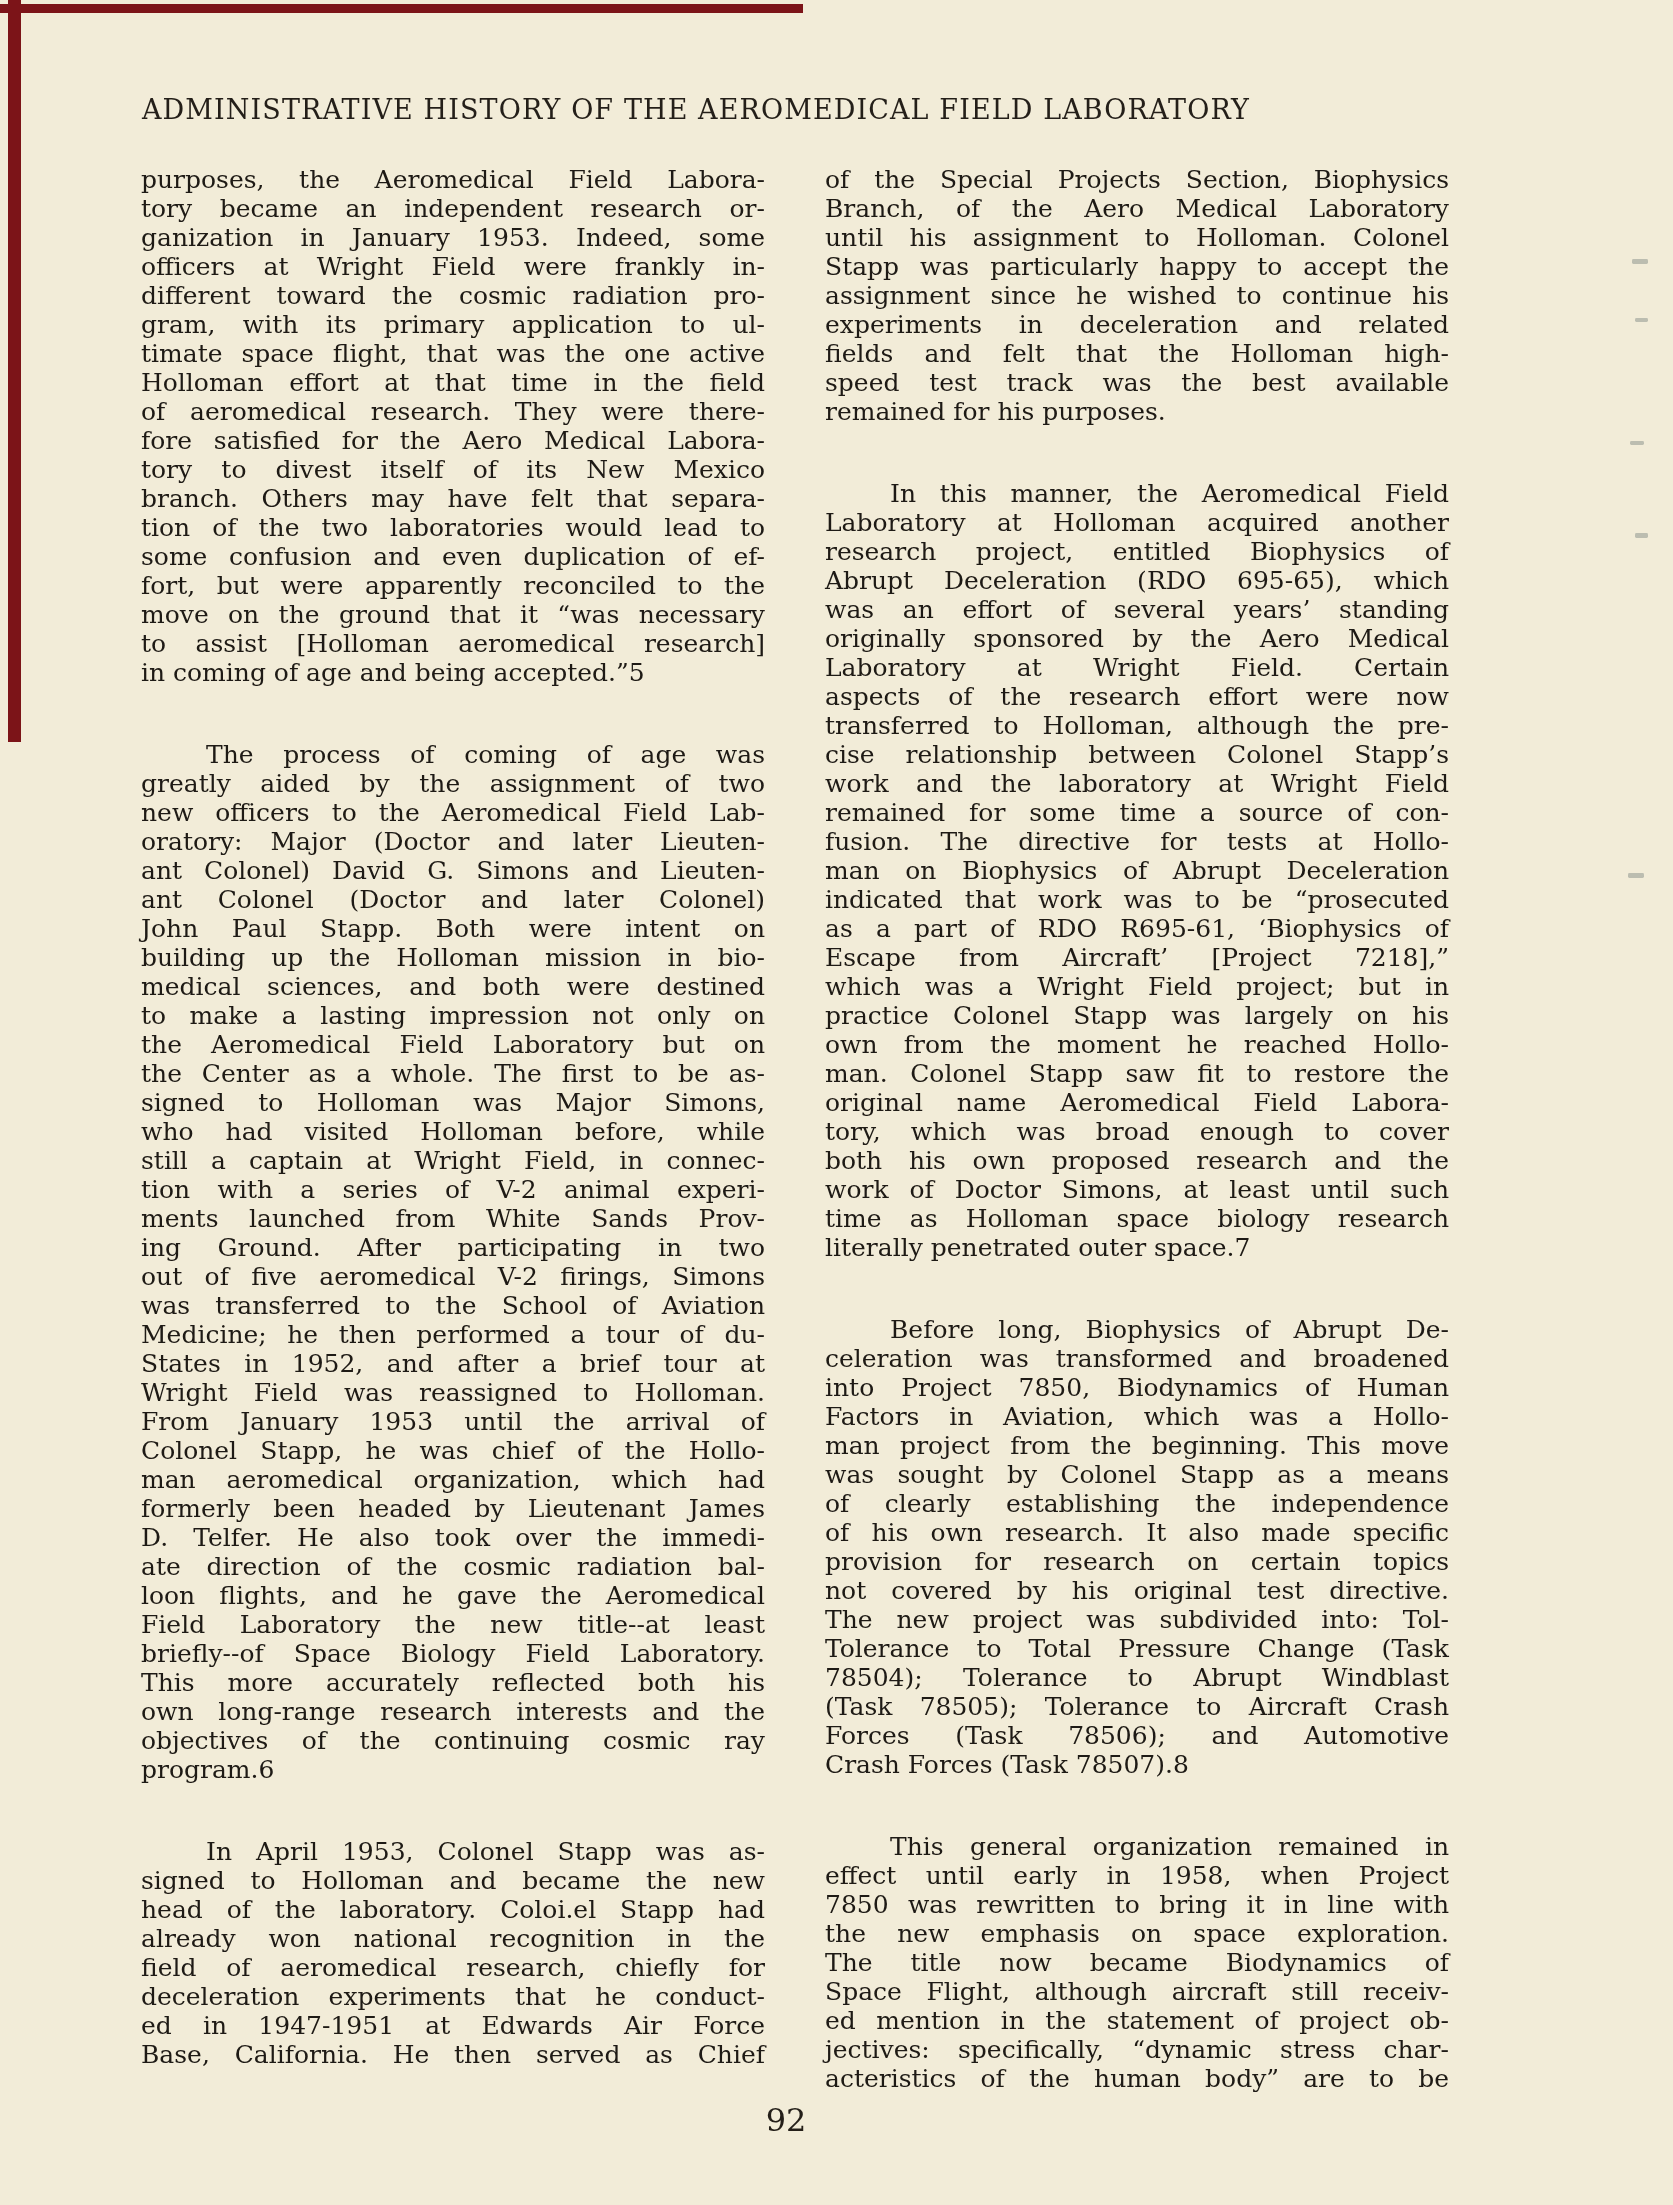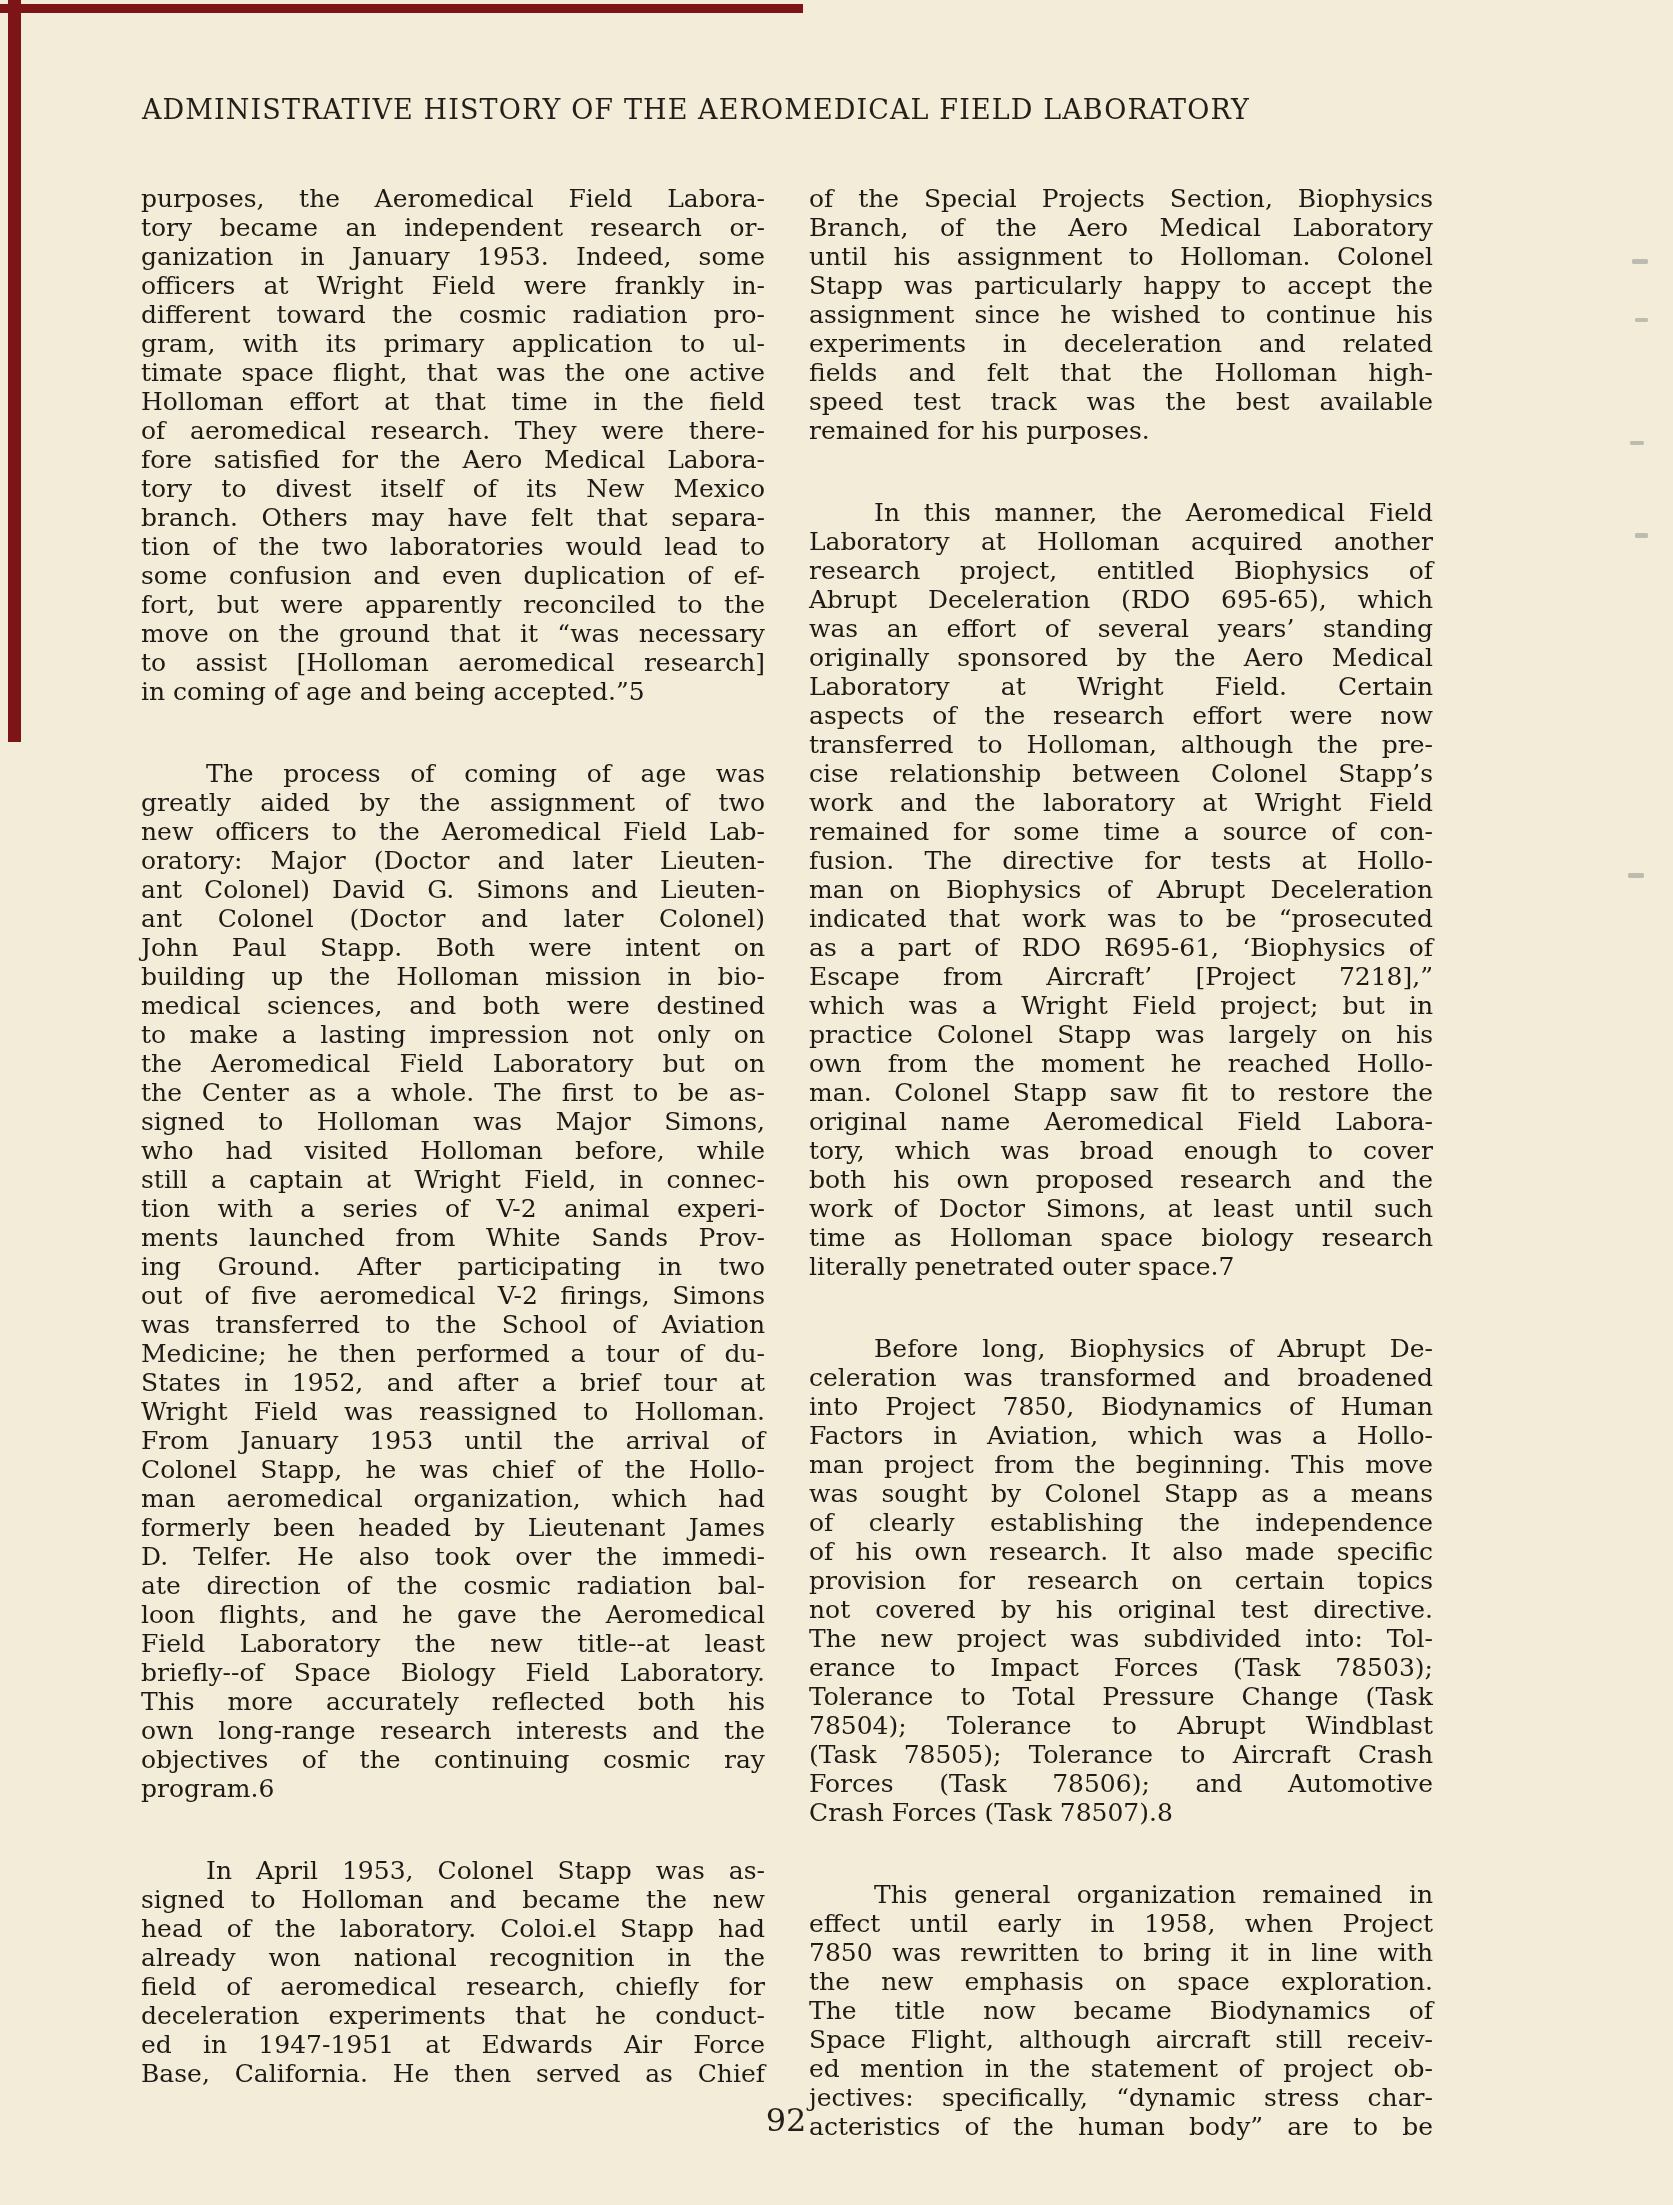--- a/index.html
+++ b/index.html
@@ -11,22 +11,22 @@
     position:relative;
     overflow:hidden;
   }
   .page-header {
     position:absolute; left:142px; top:94px;
     font-size:27px; letter-spacing:1.1px;
     white-space:nowrap;
     color:#241f19;
   }
   .cols {
-    position:absolute; left:141px; top:184px;
-    display:flex; gap:44px;
+    position:absolute; left:141px; top:165px;
+    display:flex; gap:60px;
   }
   .col { width:624px; }
   .para { margin:0; }
   .para + .para { margin-top:53px; }
   .pline {
     font-size:25px; line-height:29px;
     text-align:justify; text-align-last:justify;
     color:#1e1a15;
   }
   .pline.noj { text-align-last:left; }
@@ -177,21 +177,20 @@
         <div class="pline">celeration was transformed and broadened</div>
         <div class="pline">into Project 7850, Biodynamics of Human</div>
         <div class="pline">Factors in Aviation, which was a Hollo-</div>
         <div class="pline">man project from the beginning. This move</div>
         <div class="pline">was sought by Colonel Stapp as a means</div>
         <div class="pline">of clearly establishing the independence</div>
         <div class="pline">of his own research. It also made specific</div>
         <div class="pline">provision for research on certain topics</div>
         <div class="pline">not covered by his original test directive.</div>
         <div class="pline">The new project was subdivided into: Tol-</div>
-        <div class="pline">erance to Impact Forces (Task 78503);</div>
         <div class="pline">Tolerance to Total Pressure Change (Task</div>
         <div class="pline">78504); Tolerance to Abrupt Windblast</div>
         <div class="pline">(Task 78505); Tolerance to Aircraft Crash</div>
         <div class="pline">Forces (Task 78506); and Automotive</div>
         <div class="pline noj">Crash Forces (Task 78507).8</div>
       </div>
       <div class="para">
         <div class="pline ind">This general organization remained in</div>
         <div class="pline">effect until early in 1958, when Project</div>
         <div class="pline">7850 was rewritten to bring it in line with</div>

